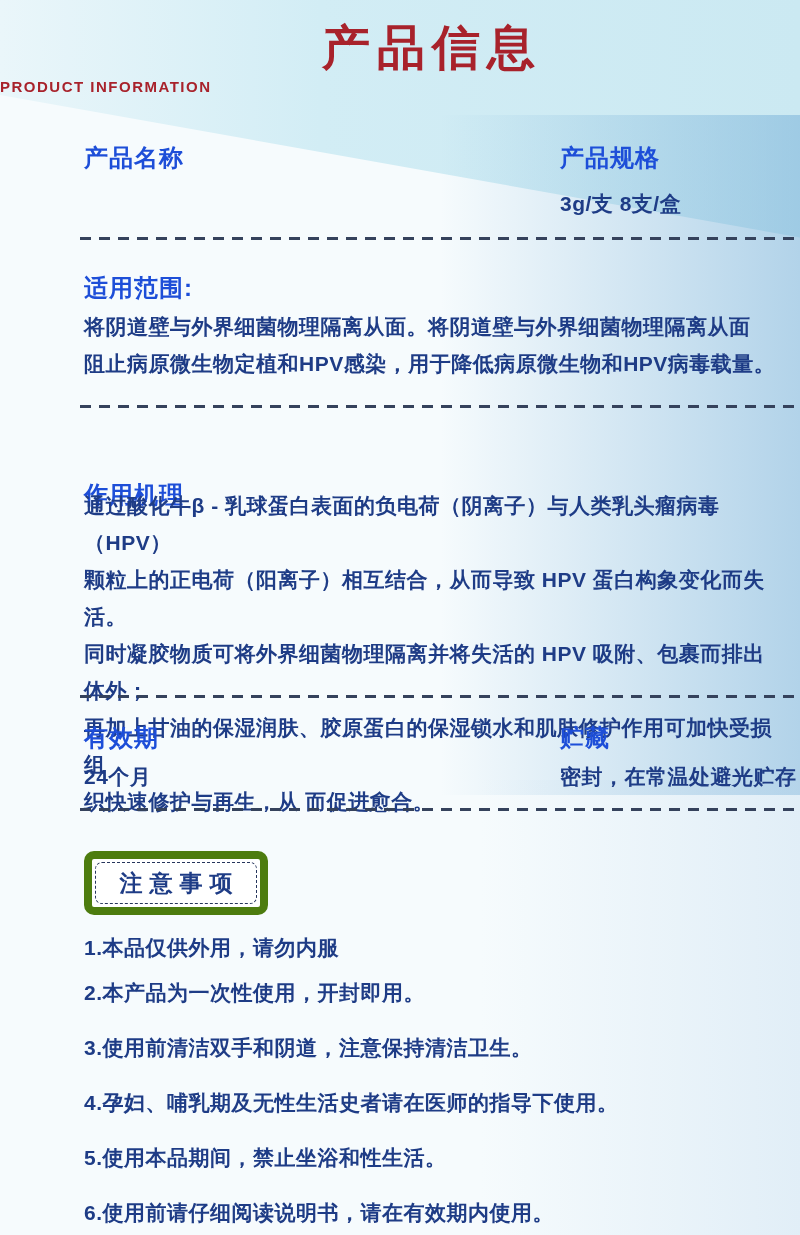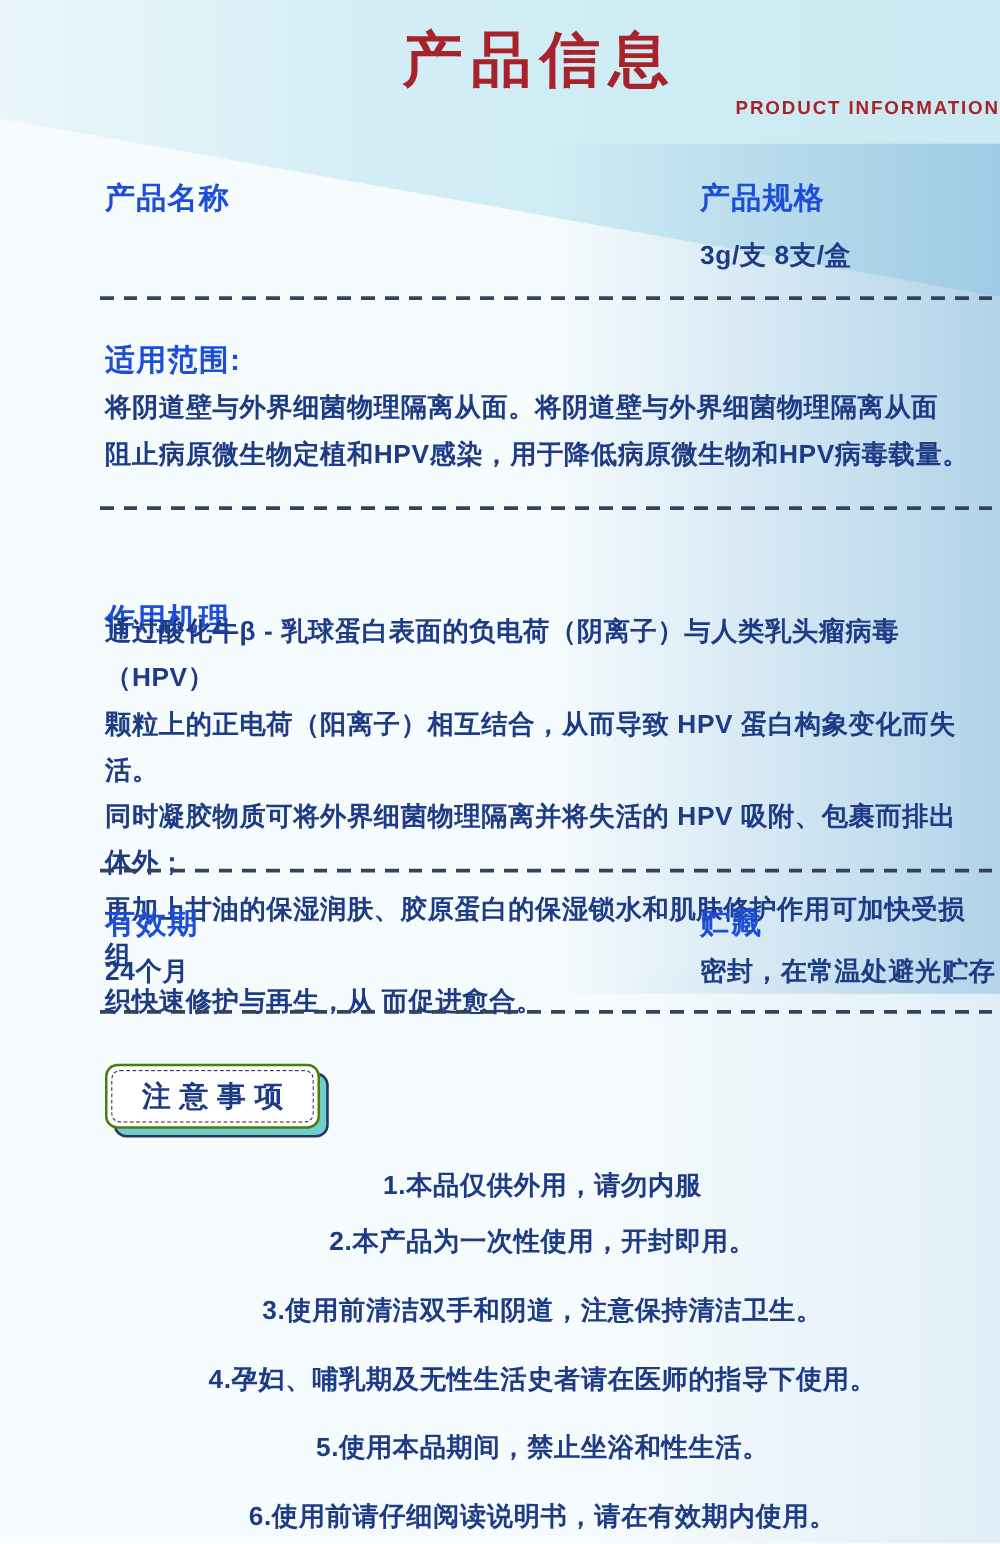--- a/index.html
+++ b/index.html
@@ -28,21 +28,21 @@
   
   .title{
     position:absolute;top:16px;left:0;width:800px;
     text-align:center;
     font-size:48px;letter-spacing:7px;
     color:#a8222b;
     padding-left:32px;
   }
   .subtitle{
     position:absolute;top:78px;left:0;width:800px;
-    text-align:right;
+    text-align:left;
     font-size:15px;letter-spacing:1.5px;
     color:#a8222b;
   }
   .h1{
     position:absolute;
     font-size:24px;color:#1d4ed8;letter-spacing:1px;
   }
   .val{
     position:absolute;
     font-size:21px;color:#1e3c86;letter-spacing:0.5px;
@@ -55,36 +55,36 @@
     position:absolute;left:80px;width:716px;height:3px;
     background:repeating-linear-gradient(to right,#35425c 0,#35425c 11px,transparent 11px,transparent 19px);
   }
   
   .badge-shadow{
     position:absolute;top:858px;left:91px;width:168px;height:48px;
     background:#70cfcd;border:2px solid #26355c;border-radius:10px;
   }
   .badge{
     position:absolute;top:851px;left:84px;width:168px;height:48px;
-    background:#ffffff;border:2px solid #4d7c0f;border-radius:10px;
+    background:#ffffff;border:8px solid #4d7c0f;border-radius:10px;
     display:flex;align-items:center;justify-content:center;
   }
   .badge::before{
     content:"";position:absolute;inset:3px;
     border:1.5px dashed #26355c;border-radius:7px;
   }
   .badge-text{
     font-size:23px;color:#1e3c86;letter-spacing:7px;text-indent:7px;
   }
   
   .plist{
     position:absolute;top:934px;left:84px;width:700px;
     color:#1e3c86;font-size:21px;letter-spacing:0.5px;
   }
-  .plist .item{margin-bottom:27px;text-align:center;}
+  .plist .item{margin-bottom:27px;}
   .plist .item:first-child{margin-bottom:17px;}
 </style>
 </head>
 <body>
 
 <div class="page">
 
   <div class="bg-top-band"></div>
   <div class="bg-right-tint"></div>
   <div class="bg-bottom-tint"></div>

